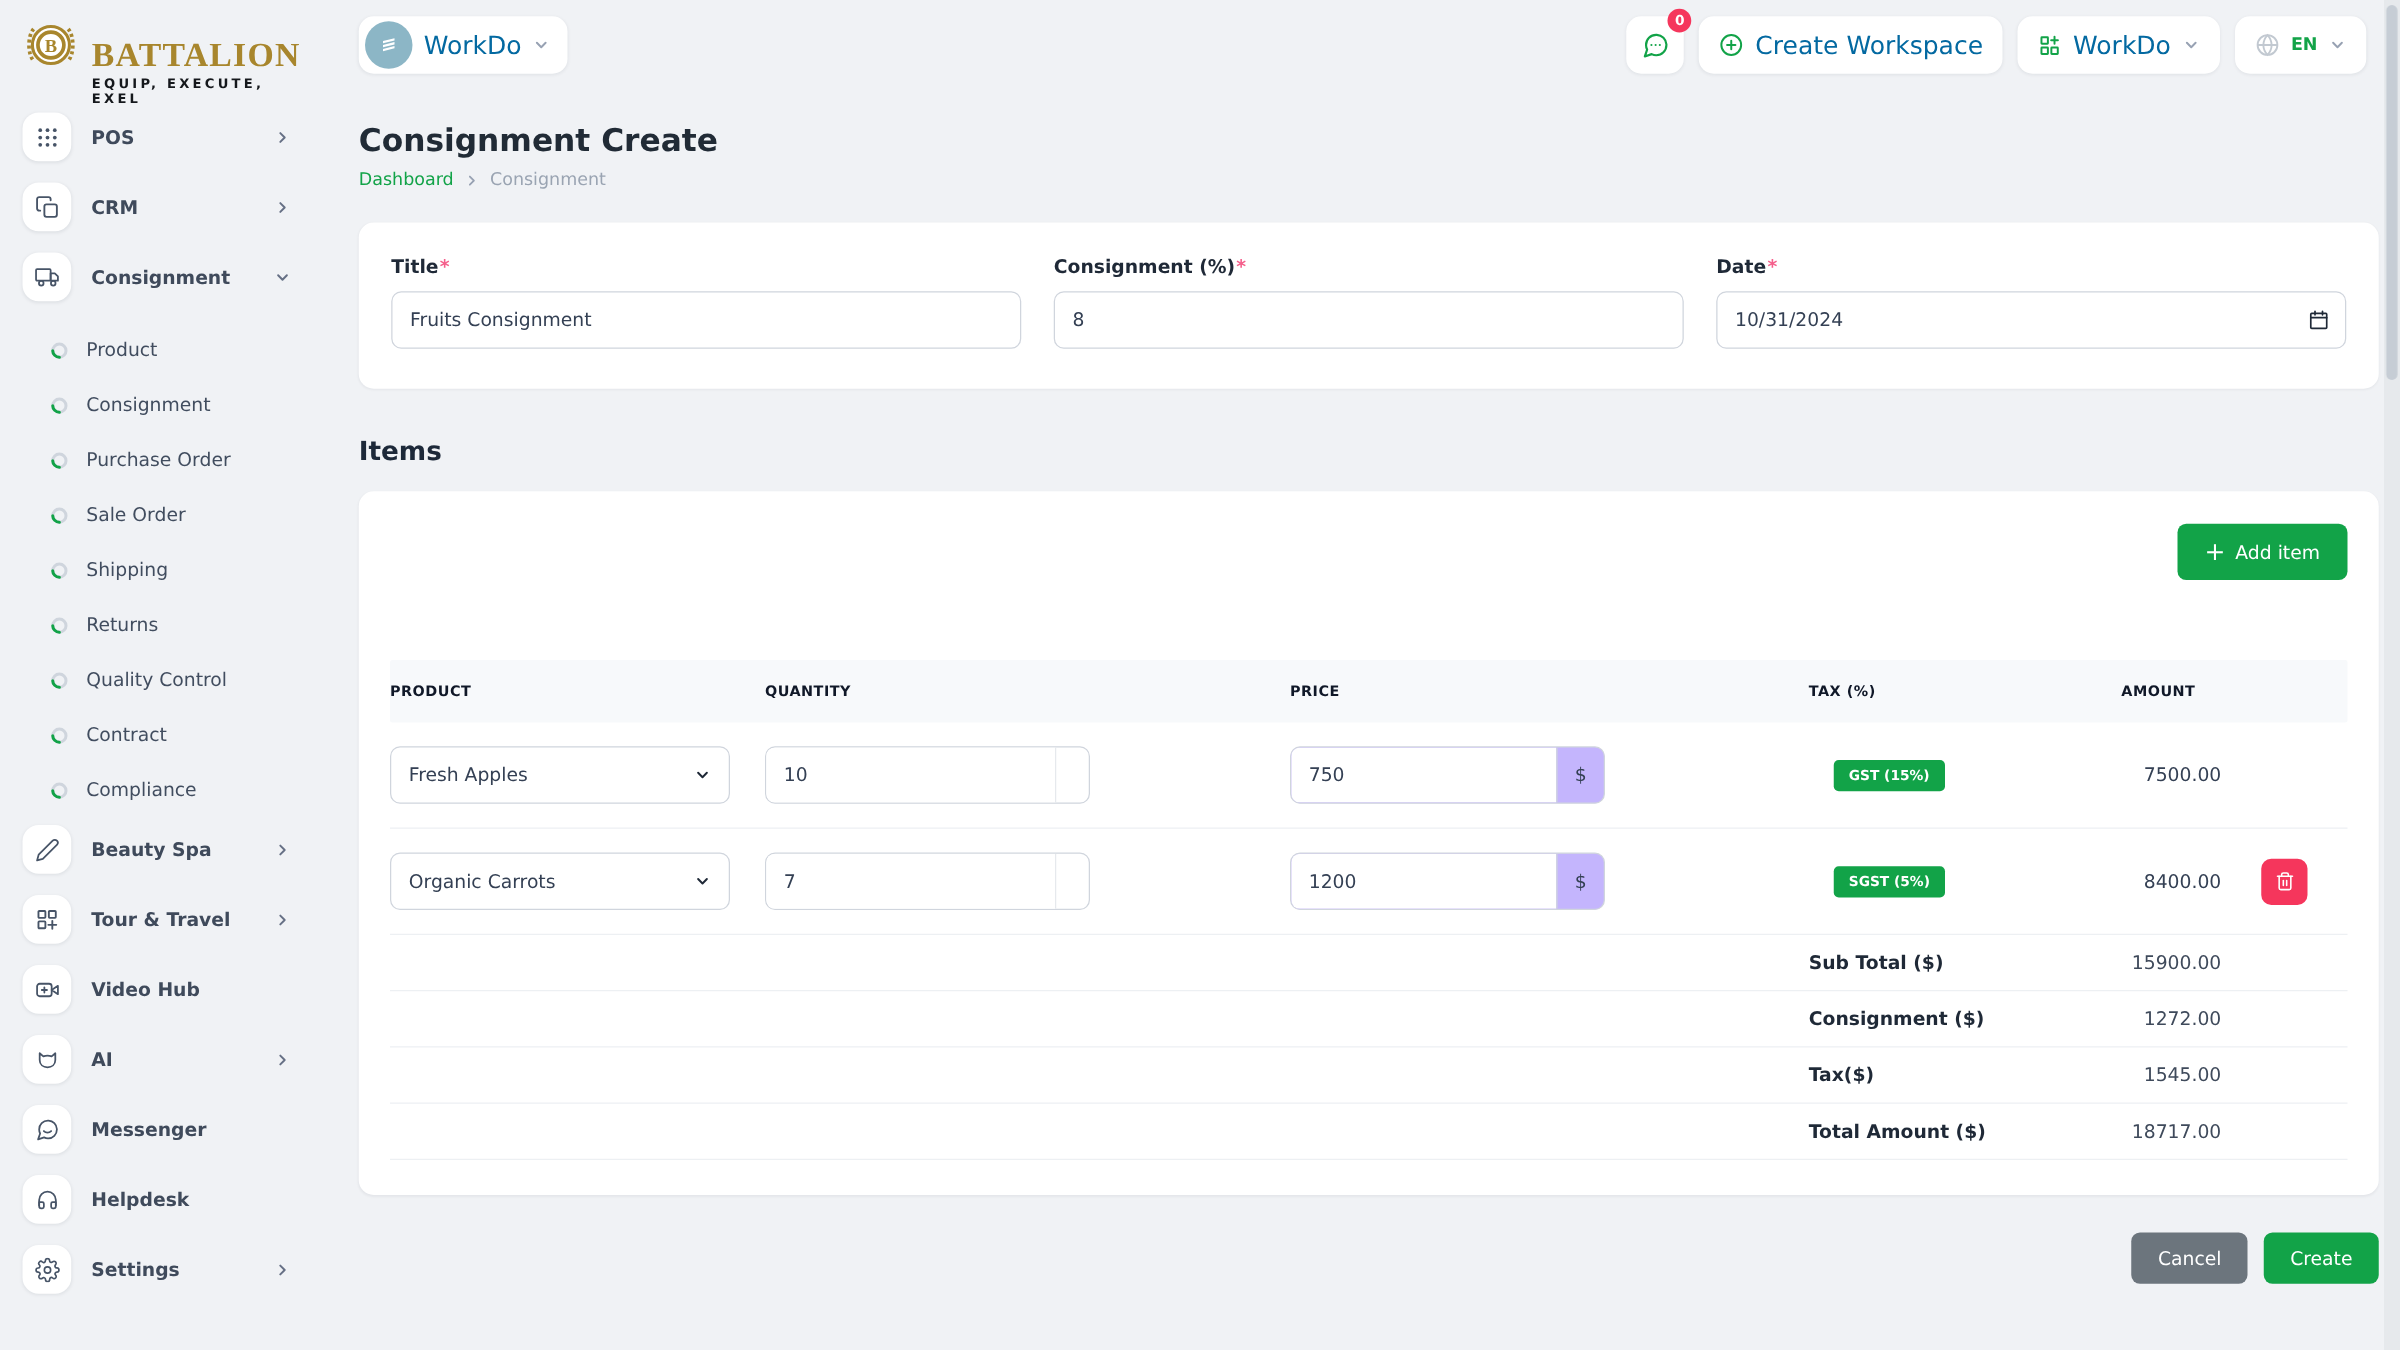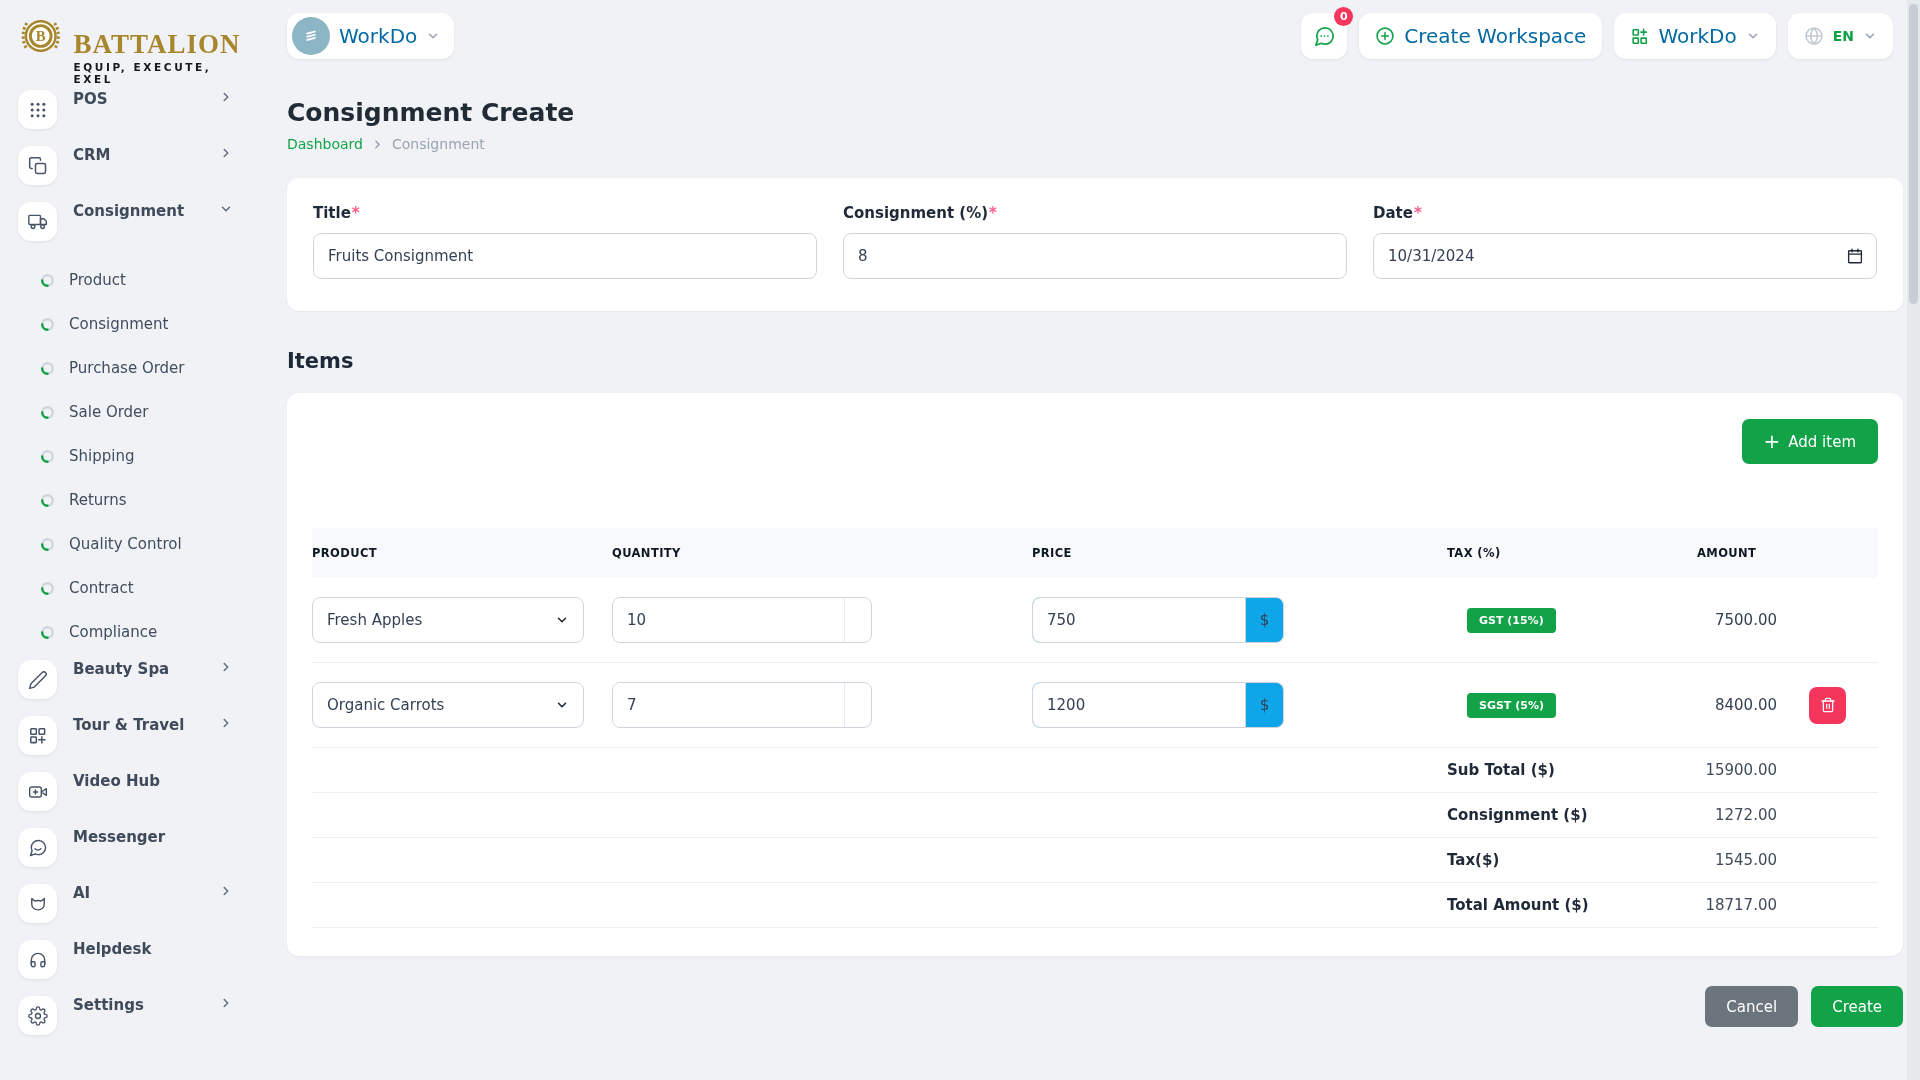--- a/index.html
+++ b/index.html
@@ -21,21 +21,21 @@
   .ws-pill { padding:0 14px 0 5px; }
   .ws-avatar { width:38px; height:38px; border-radius:50%; background:#8cb6c6; display:flex; align-items:center; justify-content:center; }
   .topbar-right { margin-left:auto; display:flex; align-items:center; gap:12px; }
   .icon-btn { position:relative; width:46px; height:46px; background:#fff; border-radius:12px; display:flex; align-items:center; justify-content:center; box-shadow:0 1px 3px rgba(16,24,40,.07); cursor:pointer; }
   .badge { position:absolute; top:-6px; right:-6px; min-width:19px; height:19px; border-radius:10px; background:#f5365c; color:#fff; font-size:11px; font-weight:bold; display:flex; align-items:center; justify-content:center; padding:0 5px; }
   .pill-label { font-weight:400; color:#0369a1; font-size:20px; }
   .lang-code { font-weight:700; color:#12a348; font-size:14px; }
 
   
   .sidebar { padding:18px 14px 0 18px; overflow:hidden; }
-  .nav-item { display:flex; gap:16px; margin-bottom:17px; cursor:pointer; }
+  .nav-item { display:flex; align-items:center; gap:16px; margin-bottom:17px; cursor:pointer; }
   .nav-icon-box { width:39px; height:39px; background:#fff; border-radius:13px; display:flex; align-items:center; justify-content:center; box-shadow:0 1px 3px rgba(16,24,40,.08); flex:none; }
   .nav-label { font-size:15px; font-weight:600; color:#3f4a5b; flex:1; }
   .chev { flex:none; margin-right:8px; }
   .nav-sub { display:flex; align-items:center; gap:14px; padding:13px 0 13px 22px; cursor:pointer; }
   .nav-sub span.sub-label { font-size:15px; font-weight:500; color:#414d5f; }
   .sub-dot { display:flex; flex:none; }
 
   
   .main { padding:26px 17px 0 32px; overflow:hidden; }
   .page-title { font-size:25px; font-weight:700; color:#212b36; }
@@ -63,21 +63,21 @@
   .trow { display:grid; grid-template-columns:300px 420px 415px 250px 80px 1fr; align-items:center; }
   .thead { background:#f7f9fb; border-radius:2px; }
   .thead > div { font-size:11.5px; font-weight:700; letter-spacing:.4px; color:#101828; padding:18px 0; }
   .body-row { padding:19px 0; border-bottom:1px solid #edf0f3; }
 
   .select-box { width:272px; height:46px; border:1px solid #d0d5dd; border-radius:8px; background:#fff; display:flex; align-items:center; justify-content:space-between; padding:0 14px; cursor:pointer; }
   .select-box .sel-val { font-size:15px; color:#344054; }
   .qty-group { width:260px; height:46px; border:1px solid #d0d5dd; border-radius:8px; background:#fff; display:flex; overflow:hidden; }
   .qty-group input { flex:1; border:none; outline:none; padding:0 14px; font-size:15px; color:#344054; font-family:inherit; min-width:0; }
   .spin-zone { width:27px; border-left:1px solid #e6e9ed; }
-  .price-group { width:252px; height:46px; border:1px solid #d0d5dd; border-radius:8px; background:#0ea5e9; display:flex; overflow:hidden; }
+  .price-group { width:252px; height:46px; border:1px solid #d0d5dd; border-radius:8px; background:#c4b5fd; display:flex; overflow:hidden; }
   .price-group input { flex:1; border:none; outline:none; padding:0 14px; font-size:15px; color:#344054; font-family:inherit; min-width:0; }
   .cur-zone { width:38px; border-left:1px solid #d0d5dd; display:flex; align-items:center; justify-content:center; font-size:15px; color:#344054; }
   .tax-badge { display:inline-block; background:#12a348; color:#fff; font-size:11px; font-weight:700; padding:6px 12px; border-radius:4px;margin-left:20px; }
   .amount-val { font-size:15px; color:#344054; text-align:right; padding-right:0; }
   .del-cell { display:flex; justify-content:center; }
   .btn-del { width:37px; height:37px; border:none; border-radius:8px; background:#f5365c; display:flex; align-items:center; justify-content:center; cursor:pointer; }
 
   .totals-row { padding:13px 0; border-bottom:1px solid #edf0f3; }
   .tot-label { grid-column:4; font-size:15px; font-weight:700; color:#1f2937; }
   .tot-value { grid-column:5; font-size:15px; color:#3f4a5b; text-align:right; }
@@ -348,37 +348,37 @@
           <line x1="9" y1="9.5" x2="9" y2="14.5"></line>
             <line x1="6.5" y1="12" x2="11.5" y2="12"></line>
         </svg>
       </span>
       <span class="nav-label">Video Hub</span>
     </div>
 
     <div class="nav-item">
       <span class="nav-icon-box">
         <svg width="20" height="20" viewBox="0 0 24 24" fill="none" stroke="#475467" stroke-width="1.7" stroke-linecap="round" stroke-linejoin="round">
+          <path d="M4.5 5.5 L8 8.5 C9.2 8 10.6 7.7 12 7.7 s2.8.3 4 .8 L19.5 5.5 V12 c0 4.5-3.4 7-7.5 7 S4.5 16.5 4.5 12 Z"></path>
+        </svg>
+      </span>
+      <span class="nav-label">AI</span>
+      <svg class="chev" width="14" height="14" viewBox="0 0 16 16">
+          <polyline points="6 4 10 8 6 12" fill="none" stroke="#667085" stroke-width="1.8" stroke-linecap="round" stroke-linejoin="round"></polyline>
+        </svg>
+    </div>
+
+    <div class="nav-item">
+      <span class="nav-icon-box">
+        <svg width="20" height="20" viewBox="0 0 24 24" fill="none" stroke="#475467" stroke-width="1.7" stroke-linecap="round" stroke-linejoin="round">
           <path d="M21 11.5a8.38 8.38 0 0 1-8.5 8.5 8.38 8.38 0 0 1-3.8-.9L3 21l1.9-5.7a8.38 8.38 0 0 1-.9-3.8 8.38 8.38 0 0 1 8.5-8.5h.5a8.48 8.48 0 0 1 8 8v.5z"></path>
           <path d="M8.5 13c1 1 2.2 1.5 3.5 1.5s2.5-.5 3.5-1.5"></path>
         </svg>
       </span>
       <span class="nav-label">Messenger</span>
-    </div>
-
-    <div class="nav-item">
-      <span class="nav-icon-box">
-        <svg width="20" height="20" viewBox="0 0 24 24" fill="none" stroke="#475467" stroke-width="1.7" stroke-linecap="round" stroke-linejoin="round">
-          <path d="M4.5 5.5 L8 8.5 C9.2 8 10.6 7.7 12 7.7 s2.8.3 4 .8 L19.5 5.5 V12 c0 4.5-3.4 7-7.5 7 S4.5 16.5 4.5 12 Z"></path>
-        </svg>
-      </span>
-      <span class="nav-label">AI</span>
-      <svg class="chev" width="14" height="14" viewBox="0 0 16 16">
-          <polyline points="6 4 10 8 6 12" fill="none" stroke="#667085" stroke-width="1.8" stroke-linecap="round" stroke-linejoin="round"></polyline>
-        </svg>
     </div>
 
     <div class="nav-item">
       <span class="nav-icon-box">
         <svg width="20" height="20" viewBox="0 0 24 24" fill="none" stroke="#475467" stroke-width="1.7" stroke-linecap="round" stroke-linejoin="round">
           <path d="M4 17v-5a8 8 0 0 1 16 0v5"></path>
           <path d="M20 18a2 2 0 0 1-2 2h-1a1.5 1.5 0 0 1-1.5-1.5v-3A1.5 1.5 0 0 1 17 14h3zM4 18a2 2 0 0 0 2 2h1a1.5 1.5 0 0 0 1.5-1.5v-3A1.5 1.5 0 0 0 7 14H4z"></path>
         </svg>
       </span>
       <span class="nav-label">Helpdesk</span>

